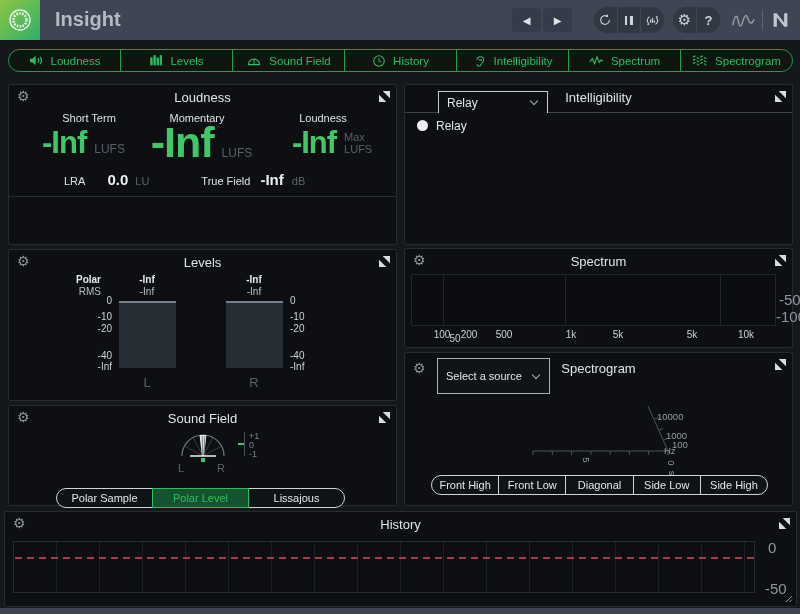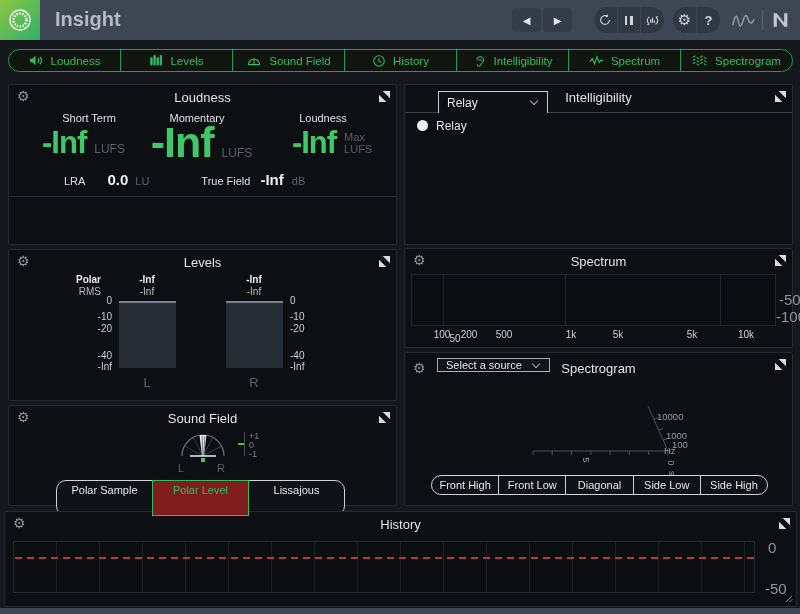--- a/index.html
+++ b/index.html
@@ -52,21 +52,21 @@
   .divider { position:absolute; left:0; width:100%; height:1px; background:#262b31; }
   .dd { position:absolute; display:flex; align-items:center; background:#101318; border:1px solid #4d545c; color:#e4e7ea; font-size:12px; }
   .chev { width:6px; height:6px; border-right:1.5px solid #aab0b8; border-bottom:1.5px solid #aab0b8;
           transform:rotate(45deg); margin-left:auto; margin-right:10px; margin-top:-3px; }
   
   .segrow { position:absolute; display:flex; }
   .seg { flex:1; border:1px solid #cfd4d8; margin-left:-1px; text-align:center; font-size:11px;
          color:#e4e7ea; line-height:18px; background:#0f1216; position:relative; }
   .seg:first-child { margin-left:0; border-radius:10px 0 0 10px; }
   .seg:last-child { border-radius:0 10px 10px 0; }
-  .seg.active { border-color:#2fbd64; color:#2fbd64; z-index:1; background:#7f1d1d; }
+  .seg.active { border-color:#2fbd64; color:#2fbd64; z-index:1; background:#14532d; }
   
   .meter { position:absolute; width:57px; height:67px; background:#272d34; border-top:2px solid #79828c; }
   
   .itab { position:absolute; left:33px; top:6px; width:110px; height:22px; background:#0d0f13;
           border:1px solid #c6ccd2; border-bottom:none; display:flex; align-items:center; color:#e4e7ea; font-size:12px; z-index:2; }
   .itab span.t { margin-left:8px; }
   .iline { position:absolute; left:0; top:27px; width:100%; height:1px; background:#3c434c; }
   .radio { position:absolute; left:12px; top:35px; width:11px; height:11px; border-radius:50%; background:#eceef0; }
   .ibottom { position:absolute; left:0; top:125px; width:100%; height:24px; background:#262c34; }
   .okbtn { position:absolute; right:18px; top:3.5px; width:72px; height:17px; border-radius:9px; background:#4e5864;
@@ -332,34 +332,34 @@
     <div class="sf-lr" style="left:197px; top:56px;">R</div>
 
     <div class="sf-scale">
       <span class="rule"></span>
       <span class="tick"></span>
       <span class="n" style="top:1px;">+1</span>
       <span class="n" style="top:10px;">0</span>
       <span class="n" style="top:19px;">-1</span>
     </div>
 
-    <div class="segrow" style="left:47px; top:74px; width:289px; height:36px;">
+    <div class="segrow" style="left:47px; top:74px; width:289px; height:36px;align-items:center;">
       <div class="seg">Polar Sample</div>
       <div class="seg active">Polar Level</div>
       <div class="seg">Lissajous</div>
     </div>
   </div>
 
   <div class="panel" style="left:404px; top:352px; width:389px; height:154px;">
     <span class="pgear" style="top:8px;">⚙</span>
     <div class="ptitle" style="top:8px;">Spectrogram</div>
     <svg class="pexpand" width="11" height="11" viewBox="0 0 12 12">
       <path d="M4,0 H12 V8 z M0,4 V12 H8 z" fill="#d9dde1"></path>
     </svg>
-    <div class="dd" style="left:32px; top:5px; width:113px; height:14px; border-color:#aab0b8; font-size:11px;">
+    <div class="dd" style="left:32px; top:5px; width:113px; height:36px; border-color:#aab0b8; font-size:11px;">
       <span style="margin-left:8px;">Select a source</span>
       <span class="chev"></span>
     </div>
 
     <svg style="position:absolute; left:120px; top:40px;" width="165" height="105" viewBox="0 0 165 105">
       <g stroke="#4a5560" stroke-width="1" fill="none">
         <path d="M8,58 H143"></path>
         <path d="M8,58 v4 M27.3,58 v4 M46.6,58 v4 M65.9,58 v4 M85.1,58 v4 M104.4,58 v4 M123.7,58 v4 M143,58 v4"></path>
         <path d="M143,58 L123,13"></path>
         <path d="M138.5,47 l4,-1.5 M134,37 l4,-1.5 M129.5,26 l4,-1.5"></path>

